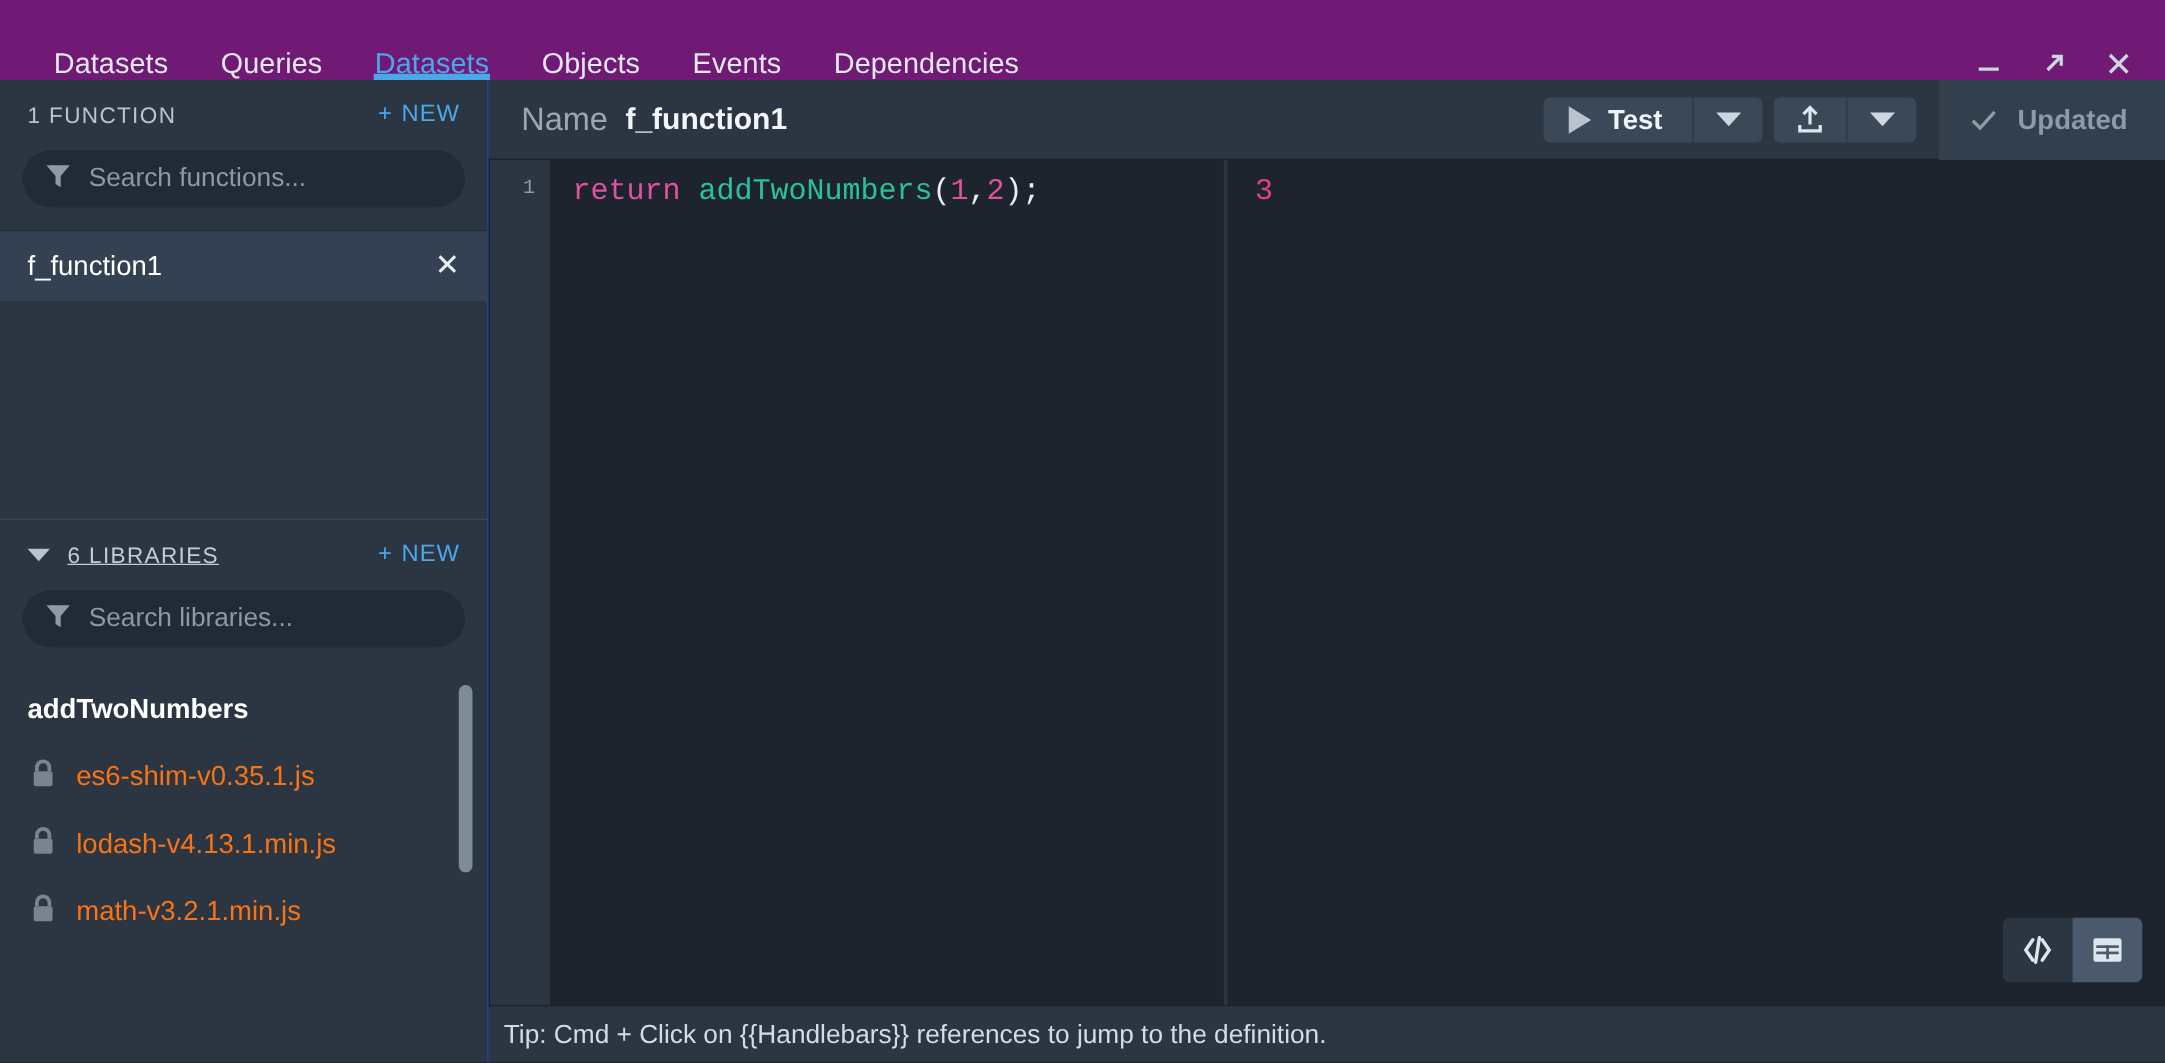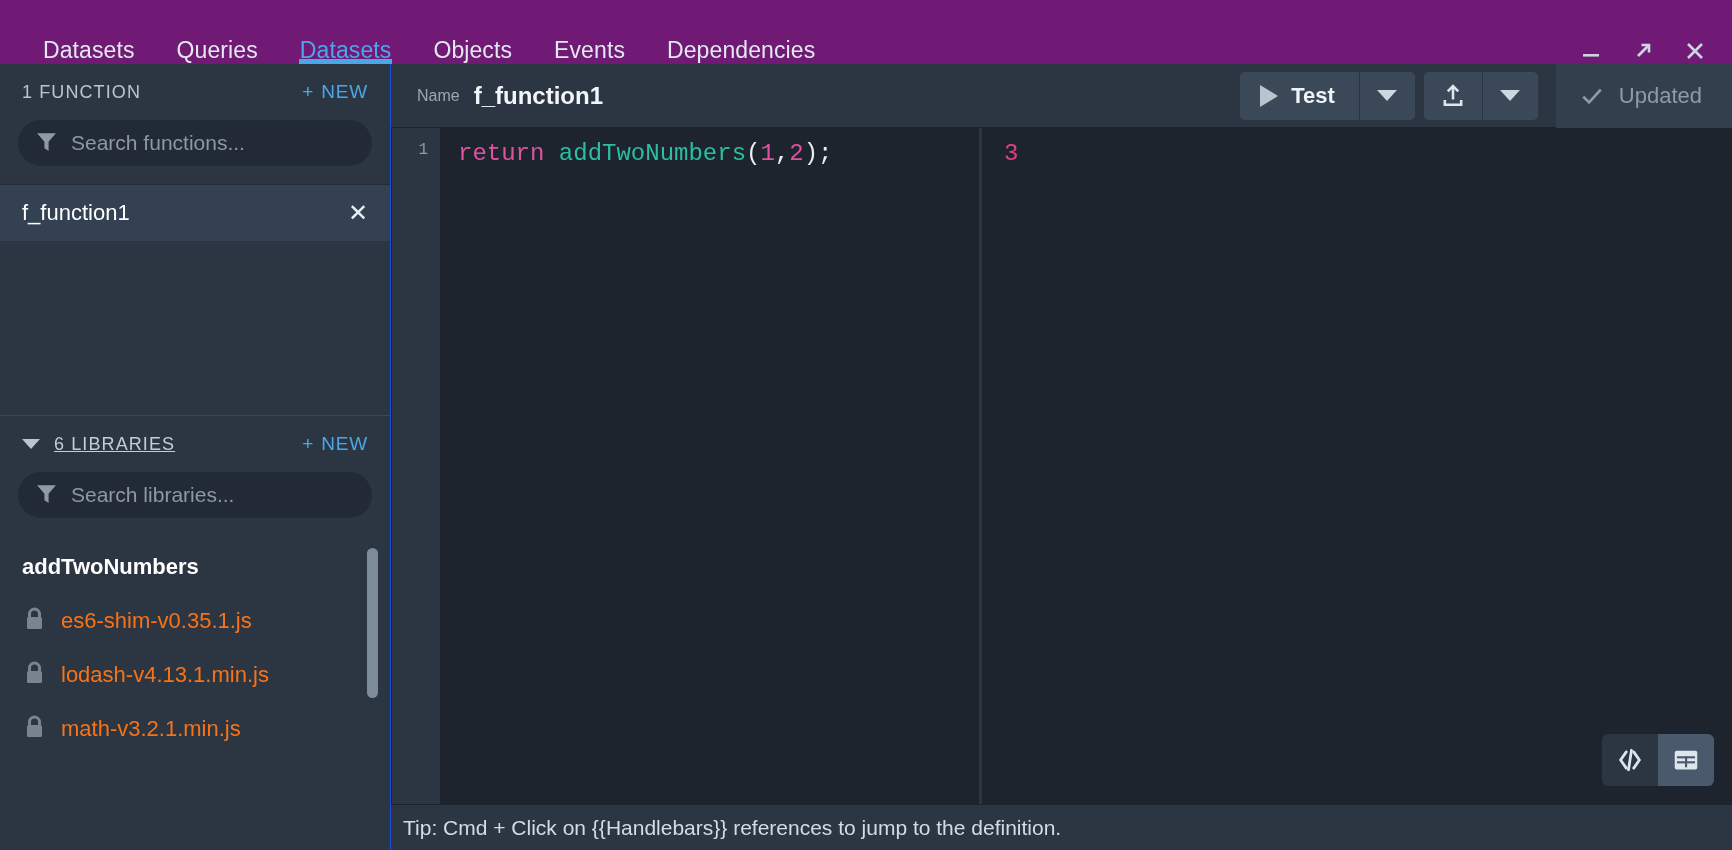--- a/index.html
+++ b/index.html
@@ -119,38 +119,38 @@
 
   
   .main { flex: 1; display: flex; flex-direction: column; min-width: 0; background: #1b222b; }
 
   .main-head {
     height: 64px; background: #2b3642;
     display: flex; align-items: center;
     padding-left: 26px;
     border-bottom: 1px solid #1b222b;
   }
-  .name-label { color: #9aa7b3; font-size: 16px; margin-right: 14px; }
+  .name-label { color: #9aa7b3; font-size: 26px; margin-right: 14px; }
   .name-value { color: #f2f6fa; font-size: 24px; font-weight: 700; }
 
   .head-actions { margin-left: auto; display: flex; align-items: center; height: 100%; padding-right: 0; }
-  .btn-group { display: flex; align-items: stretch; height: 48px; margin-right: 9px; }
+  .btn-group { display: flex; align-items: stretch; height: 36px; margin-right: 9px; }
   .btn {
     background: #3a4857; border: 0;
     display: flex; align-items: center; justify-content: center;
     gap: 13px; color: #eef3f8; font-size: 22px; font-weight: 700;
     cursor: pointer; font-family: "Liberation Sans", sans-serif;
   }
   .btn.test { padding: 0 24px 0 20px; border-radius: 5px 0 0 5px; }
   .btn.caretbtn { width: 56px; border-radius: 0 5px 5px 0; border-left: 1px solid #2b3642; }
   .btn.icononly { width: 58px; border-radius: 5px 0 0 5px; }
   .btn.updated {
     background: #333f4d; color: #8d9aa7;
     padding: 0 30px 0 22px; border-radius: 0;
-    font-weight: 400; height: 64px; margin-left: 9px;
+    font-weight: 700; height: 64px; margin-left: 9px;
   }
   .play-tri {
     width: 0; height: 0;
     border-top: 11px solid transparent;
     border-bottom: 11px solid transparent;
     border-left: 18px solid #b9c4ce;
   }
   .dn-tri {
     width: 0; height: 0;
     border-left: 10px solid transparent;

